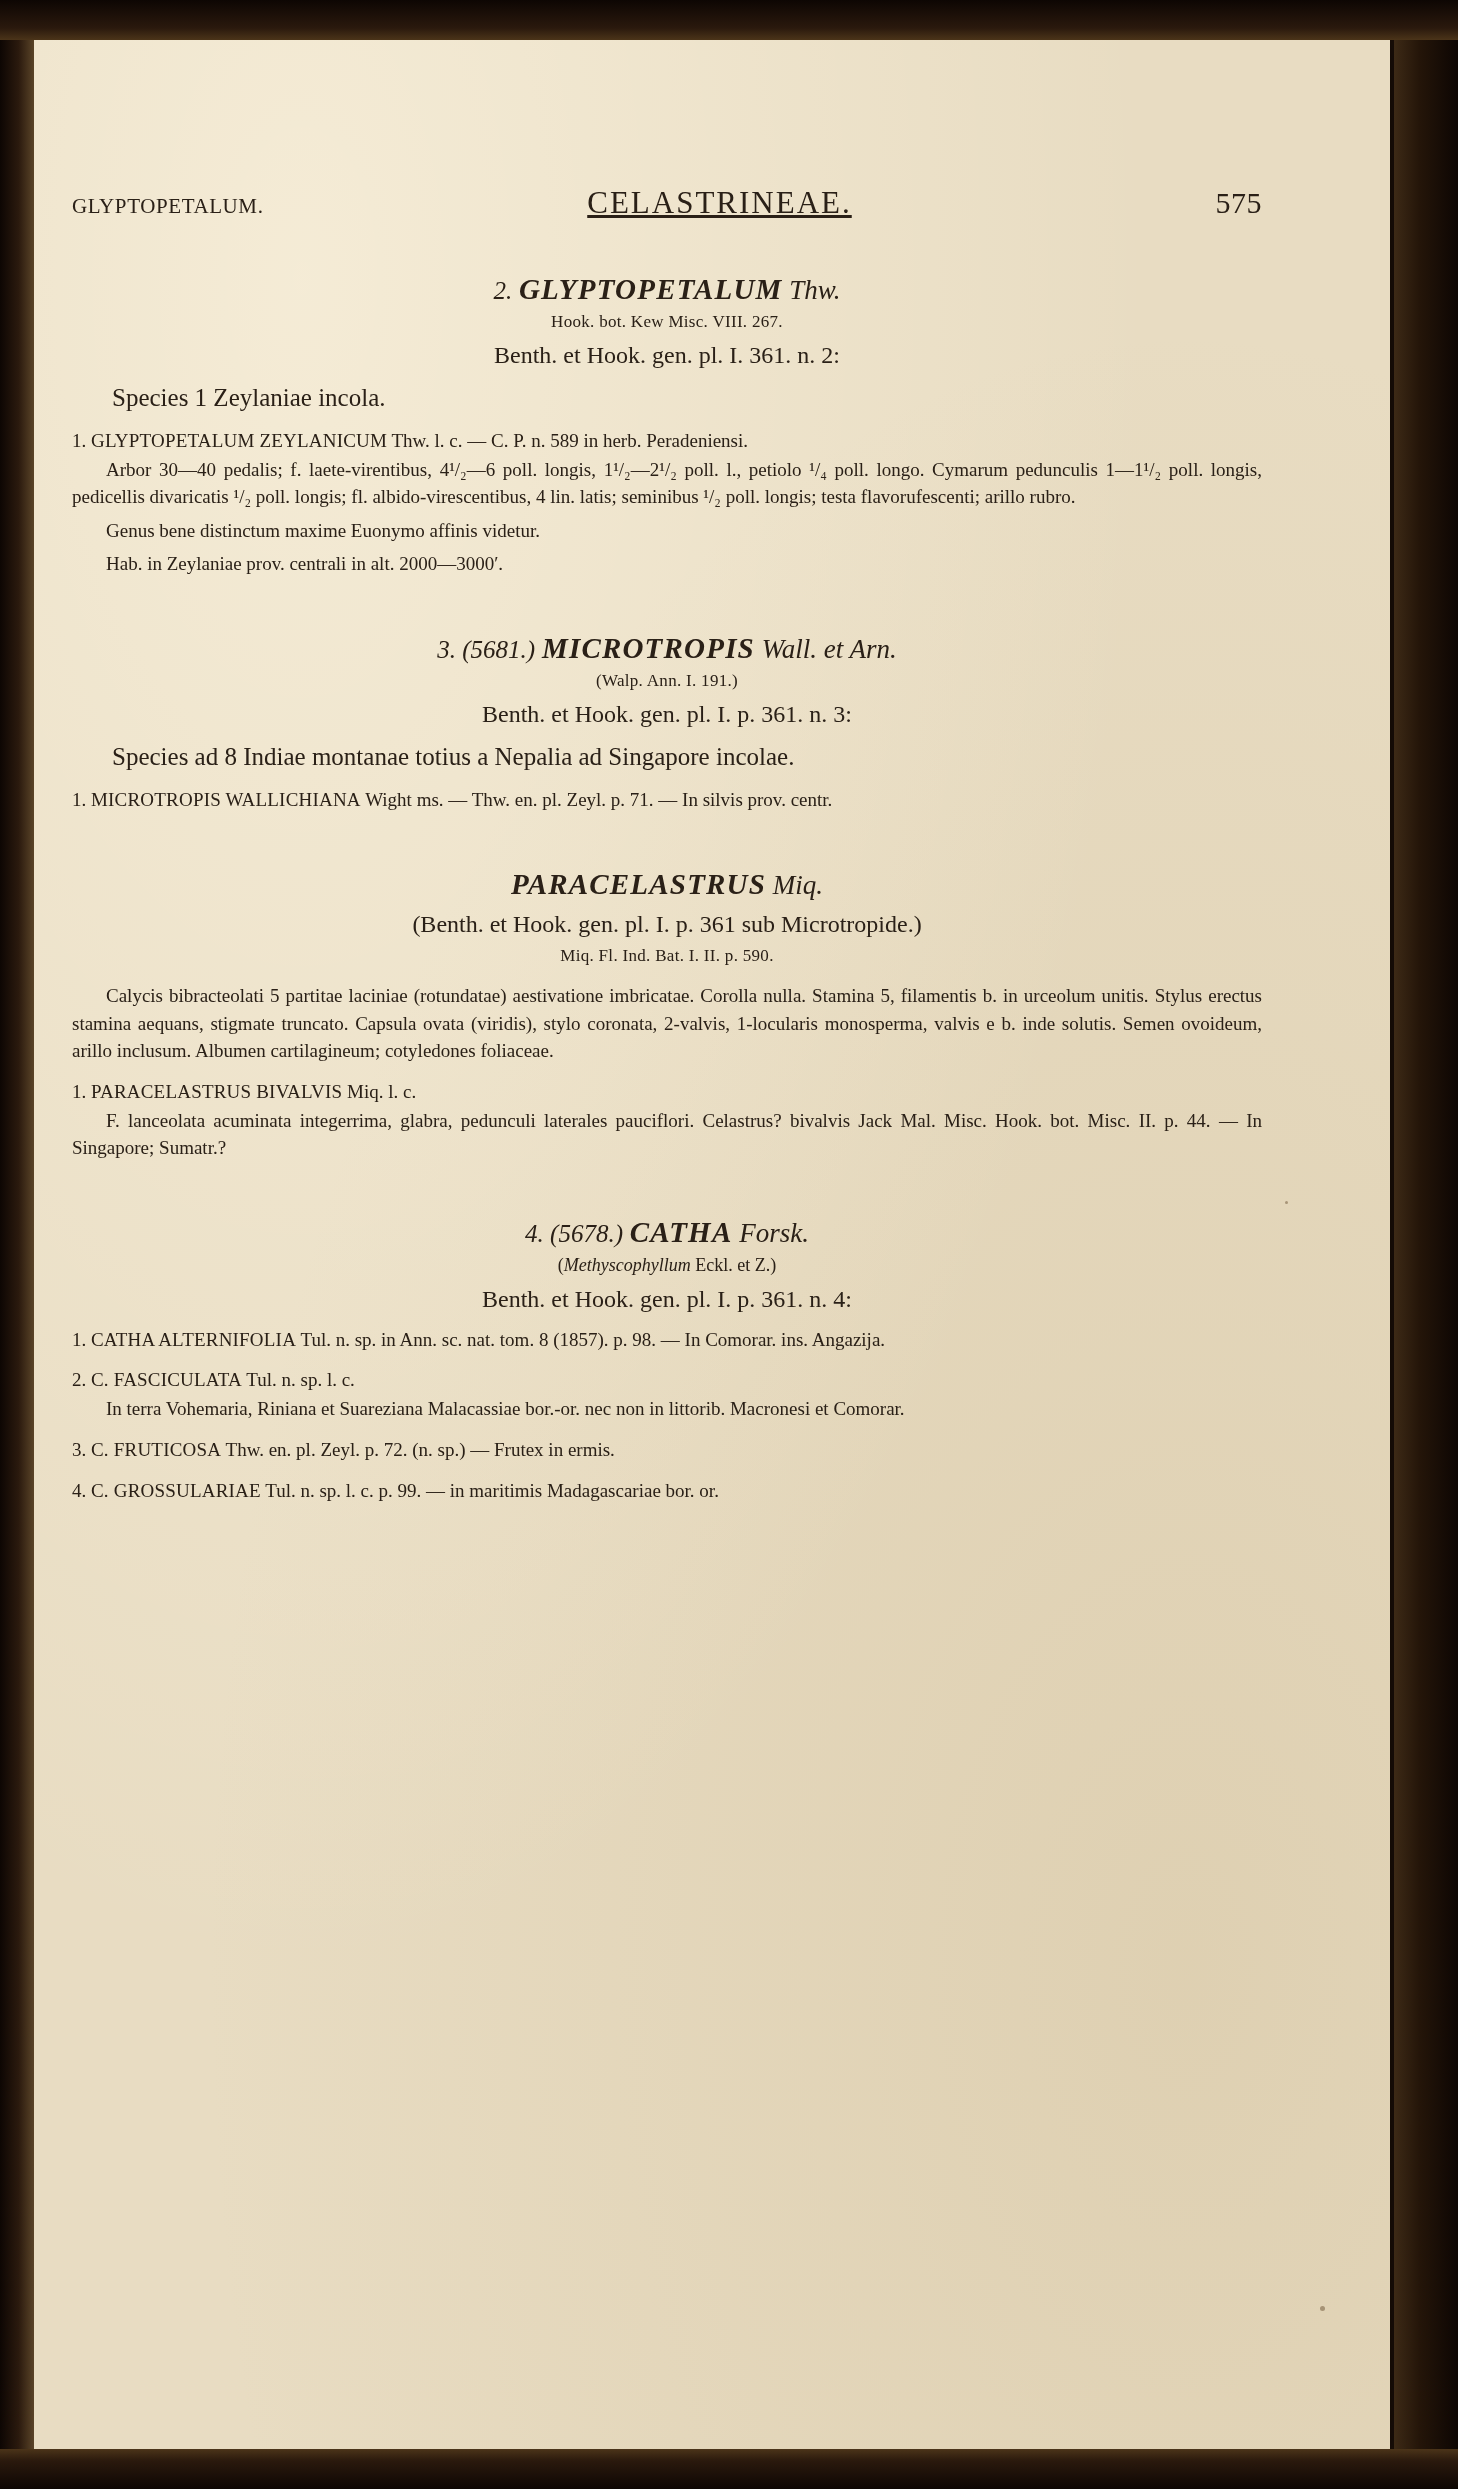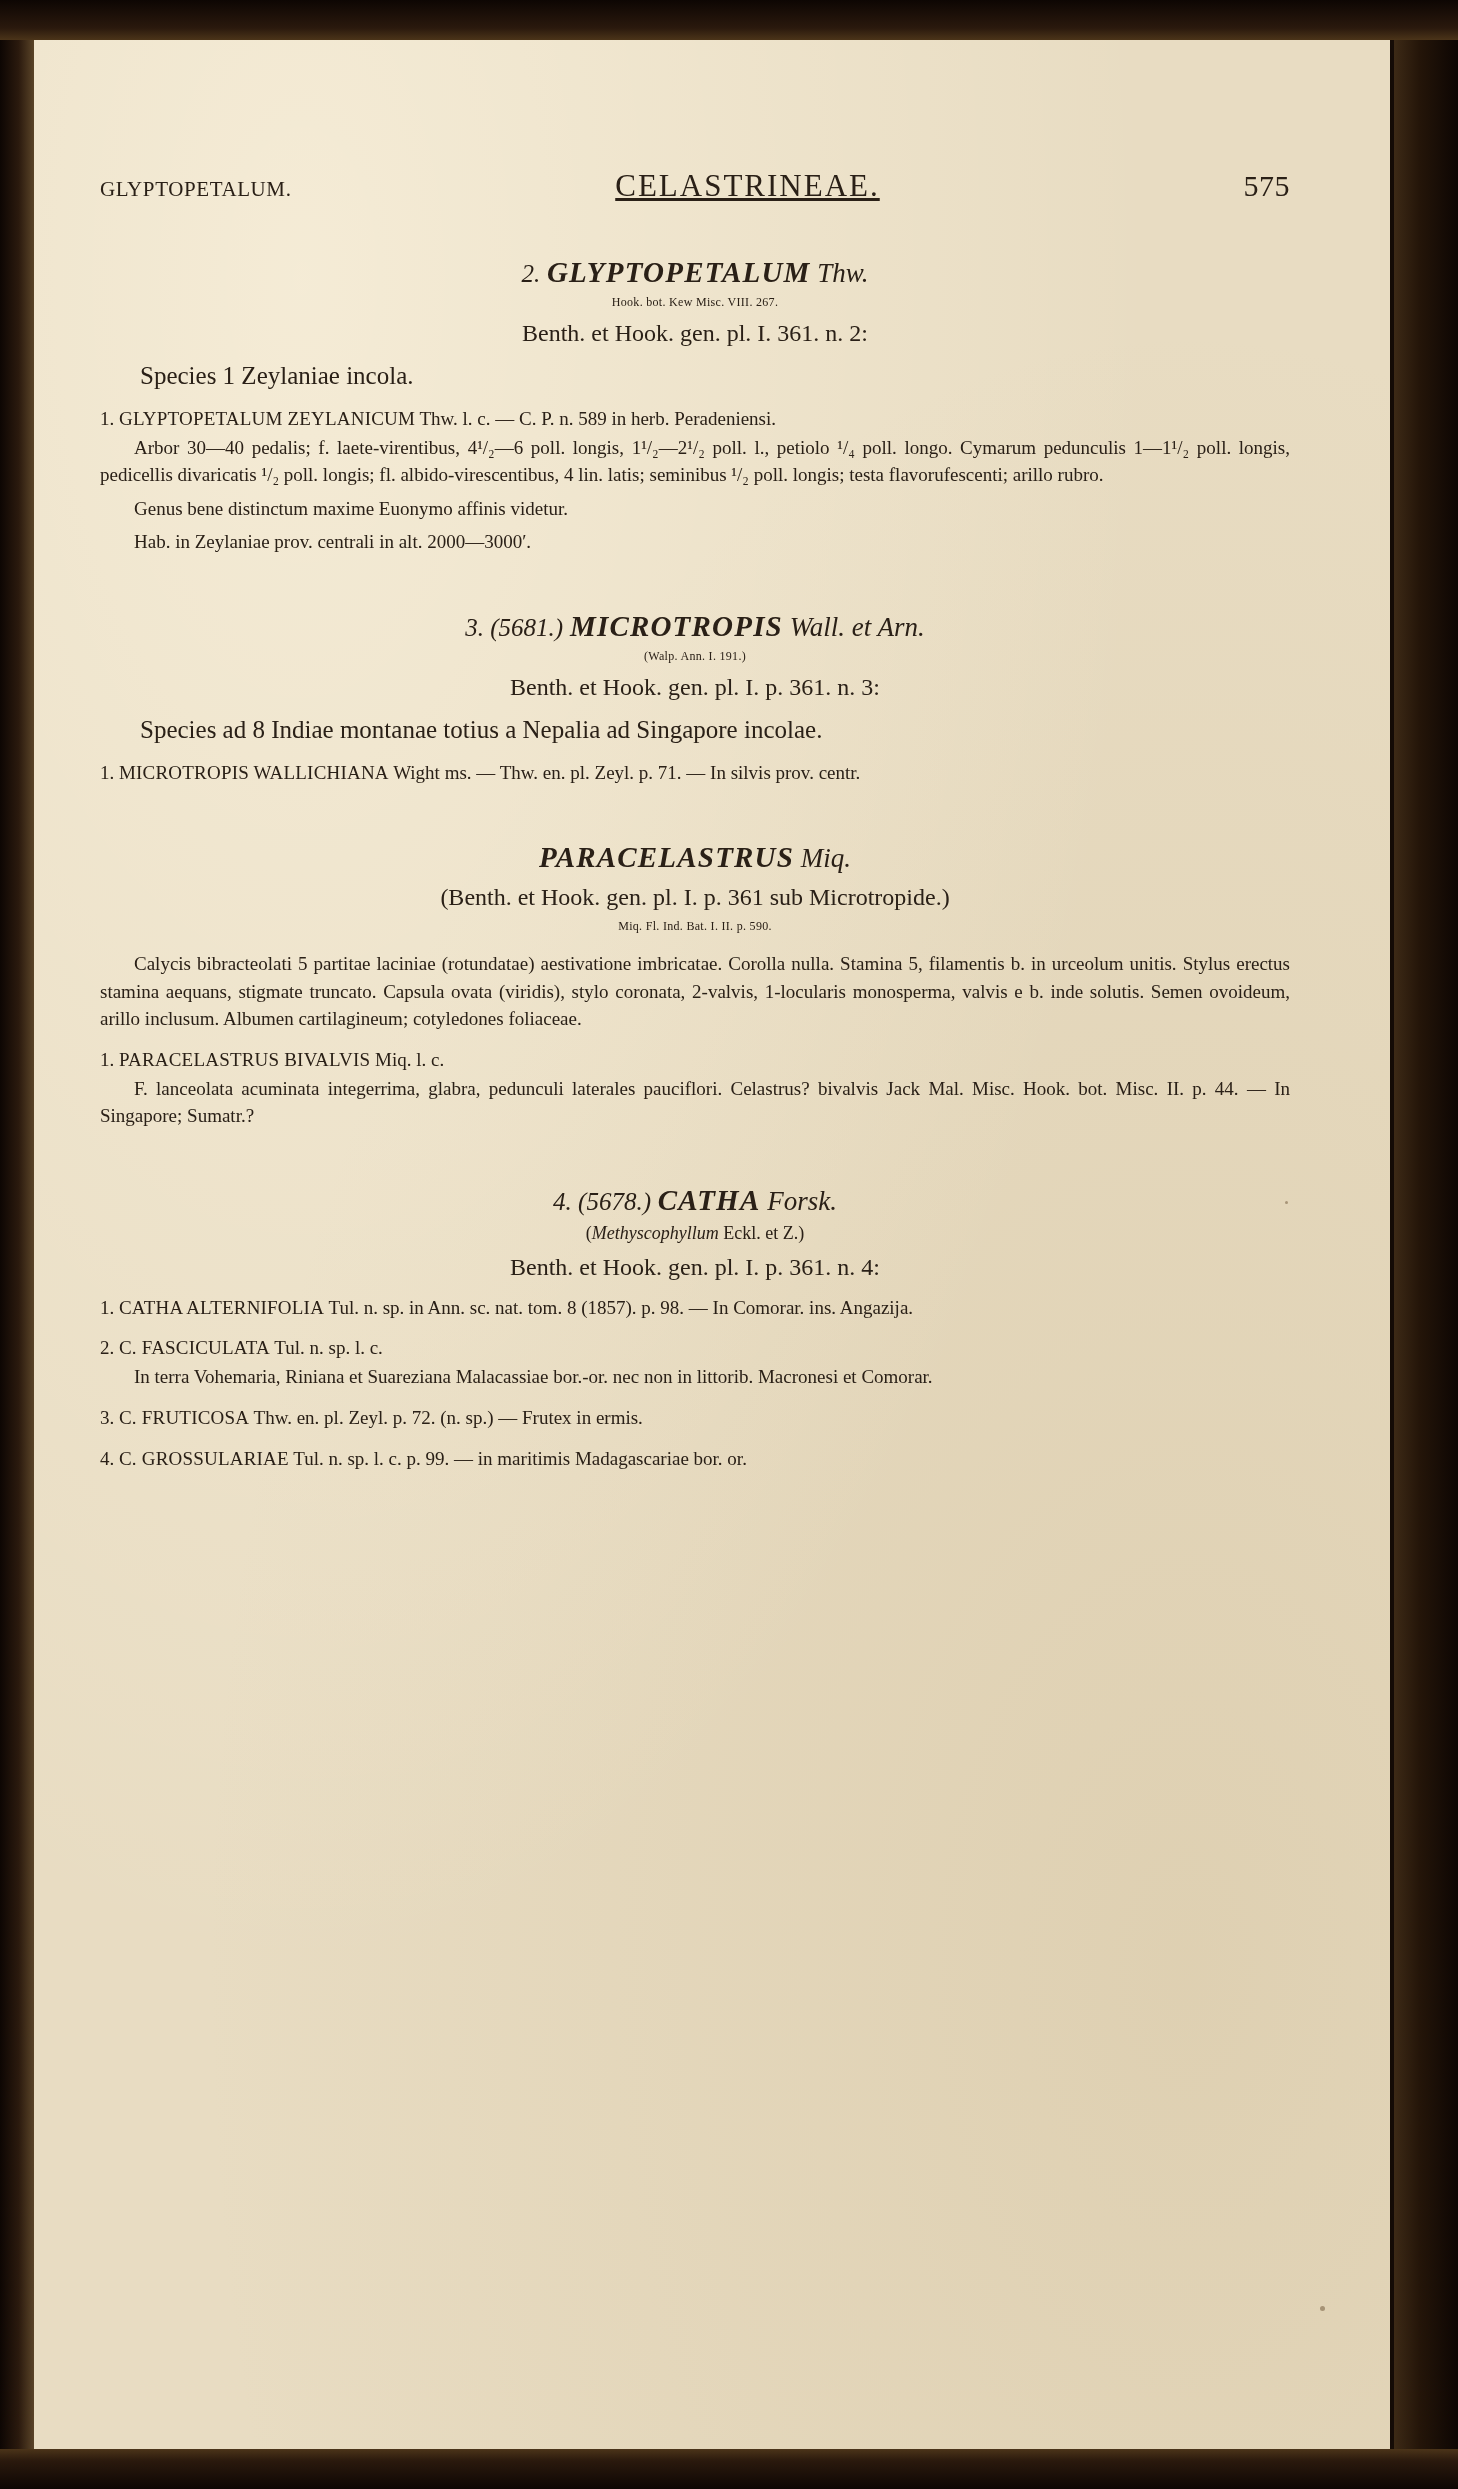--- a/index.html
+++ b/index.html
@@ -56,24 +56,23 @@
   #gutter-bottom {
     position: absolute;
     left: 0; bottom: 0;
     width: 1458px; height: 40px;
     background: linear-gradient(to top, #0d0603 0%, #2a190d 70%, #4b3419 100%);
   }
 
   .content {
     position: absolute;
     left: 42px;
-    top: 132px;
+    top: 149px;
     width: 1190px;
     color: #2a2017;
-    margin-left: 28px;
   }
 
   
   .running-head {
     display: flex;
     align-items: baseline;
     width: 100%;
     margin-bottom: 52px;
   }
   .rh-left {
@@ -105,21 +104,21 @@
   .genus-head .num { font-size: 25px; }
   .genus-head .name {
     font-weight: bold;
     font-size: 29px;
     letter-spacing: 1.2px;
   }
   .genus-head .auth { font-size: 27px; }
 
   .citation-small {
     text-align: center;
-    font-size: 12px;
+    font-size: 17px;
     letter-spacing: 0.3px;
     margin: 4px 0 6px 0;
   }
   .citation-med {
     text-align: center;
     font-size: 24px;
     margin: 10px 0 8px 0;
   }
   .citation-ital {
     text-align: center;

